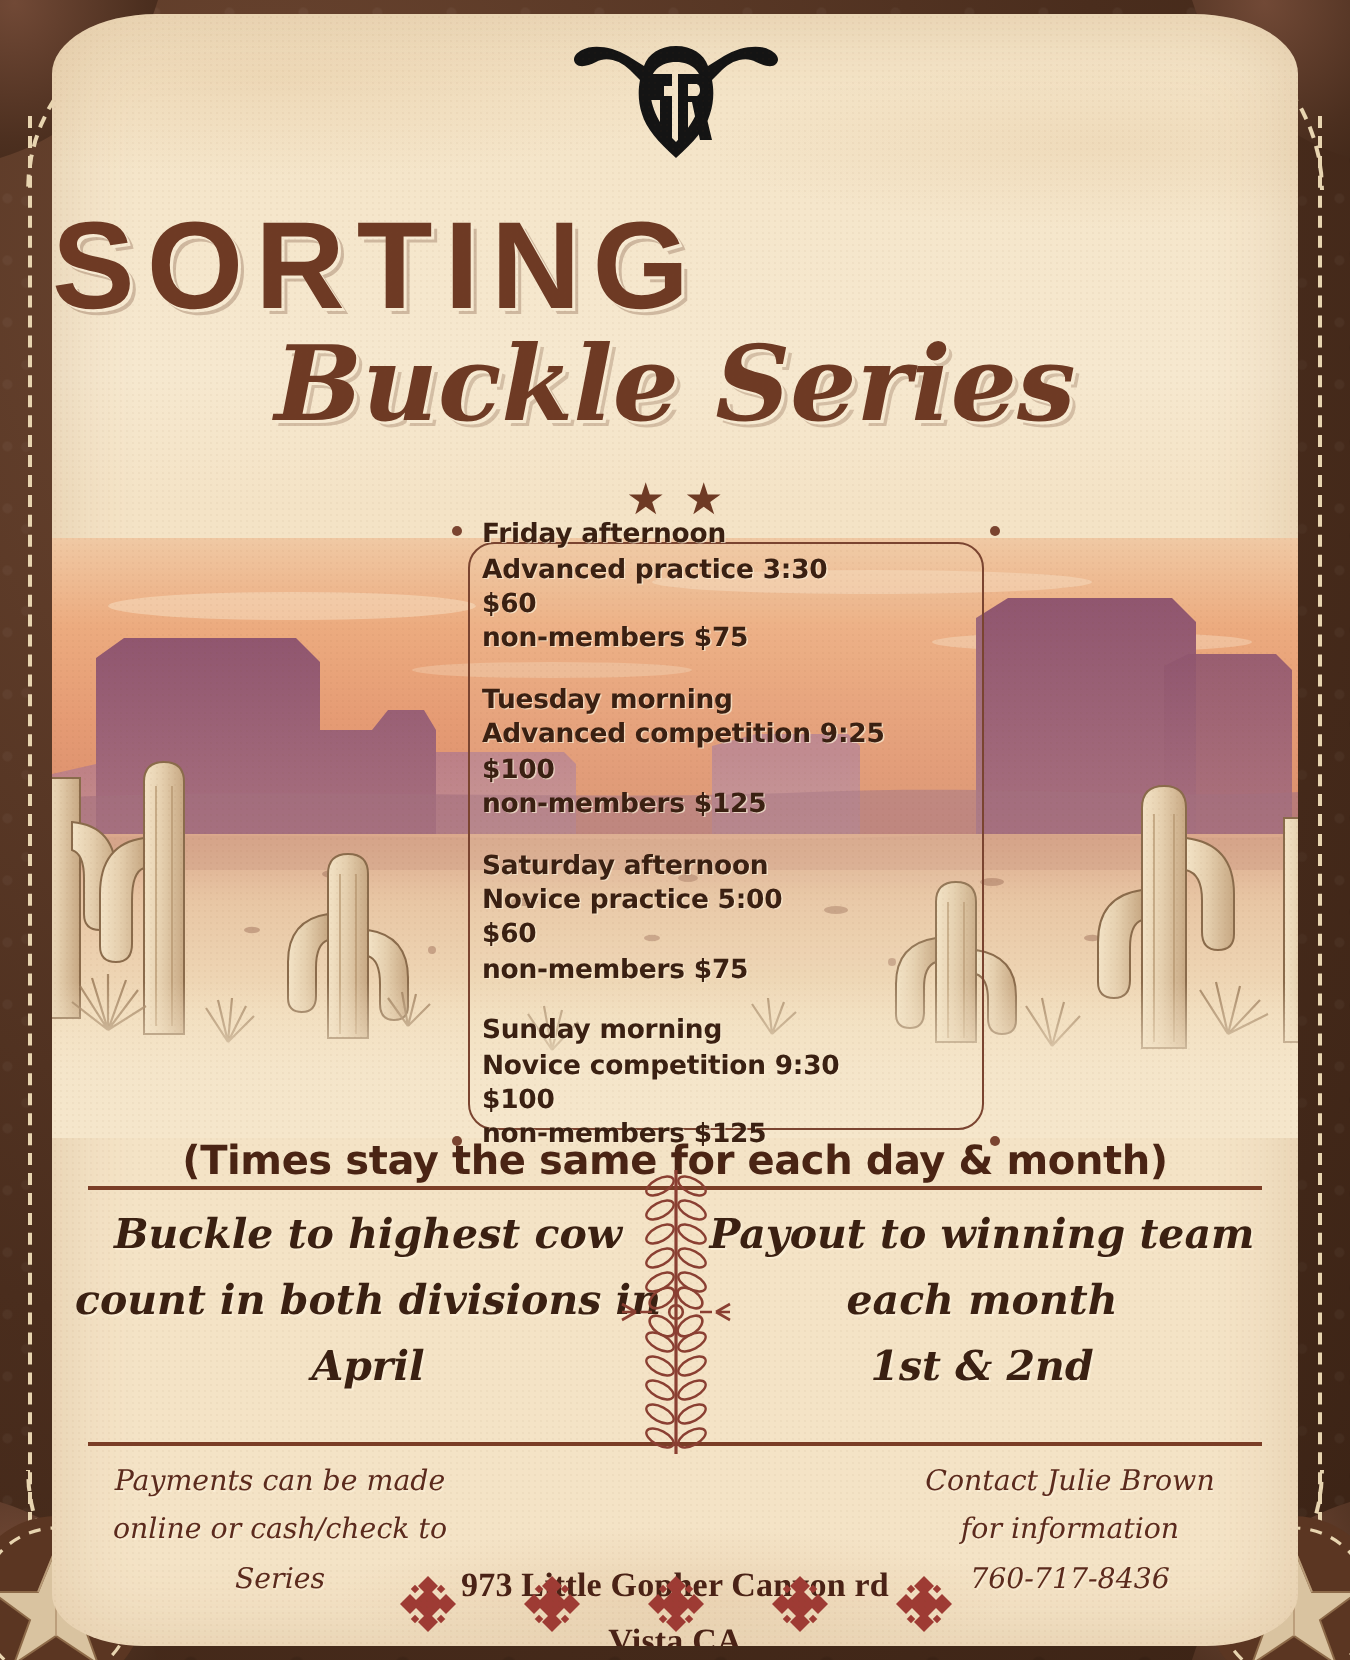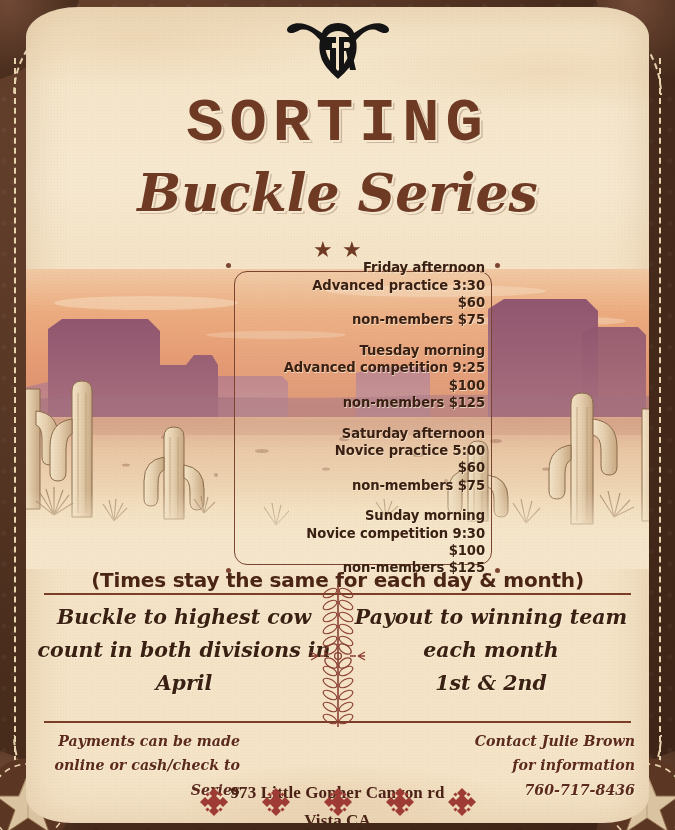--- a/index.html
+++ b/index.html
@@ -124,23 +124,23 @@
   .scene { position: absolute; left:0; right:0; top: 262px; height: 300px; z-index: 5; }
 
   
   .content { position: absolute; inset: 0; z-index: 20; }
 
   
   .logo { position:absolute; top:2px; left:50%; transform:translateX(-50%); }
 
   
   .title-main {
-    position:absolute; top:86px; left:0; right:0;
-    text-align:center;
-    font-family: Liberation Mono, monospace;
+    position:absolute; top:96px; left:0; right:0;
+    text-align:left;
+    font-family: Liberation Sans, sans-serif;
     font-weight: 700;
     font-size: 62px;
     letter-spacing: 6px;
     color: #6e3a24;
     text-shadow: 1.5px 1.5px 0 #f7ead2, 3px 3px 0 rgba(90,44,24,.25);
     line-height: 1;
   }
   .title-script {
     position:absolute; top:160px; left:0; right:0;
     text-align:center;
@@ -182,21 +182,21 @@
   .corner-dot.b{ top:-9px; right:-9px; }
   .corner-dot.c{ bottom:-9px; left:-9px; }
   .corner-dot.d{ bottom:-9px; right:-9px; }
 
   .sched-inner {
     position:absolute; inset:0;
     display:flex; flex-direction:column; justify-content:center;
     gap: 13px;
     padding: 4px 6px;
   }
-  .sched-block { text-align:right; }
+  .sched-block { text-align:left; }
   .sched-block div {
     font-family: "DejaVu Sans", sans-serif;
     font-weight: 700;
     font-size: 13.2px;
     color: #3a2012;
     line-height: 1.32;
     letter-spacing: -.1px;
     text-shadow: .7px .7px 0 rgba(250,238,214,.7);
   }
 
@@ -239,25 +239,25 @@
     position:absolute; left:50%; transform:translateX(-50%);
     top: 578px; height: 142px; width: 60px;
     z-index: 23;
   }
 
   
   .foot {
     position:absolute; top: 722px;
     font-family: "DejaVu Serif", serif;
     font-style: italic;
-    font-weight: 700;
+    font-weight: 400;
     font-size: 14.2px;
     color: #5b2a1d;
     line-height: 1.72;
-    text-align:right;
+    text-align:center;
     text-shadow: .8px .8px 0 rgba(250,238,214,.8);
   }
   .foot.left  { left: 14px;  width: 200px; }
   .foot.right { right: 14px; width: 200px; }
 
   .foot-center {
     position:absolute; top: 772px; left:50%; transform:translateX(-50%);
     width: 290px; text-align:center;
     font-family: "Liberation Serif", serif;
     font-weight: 700;

